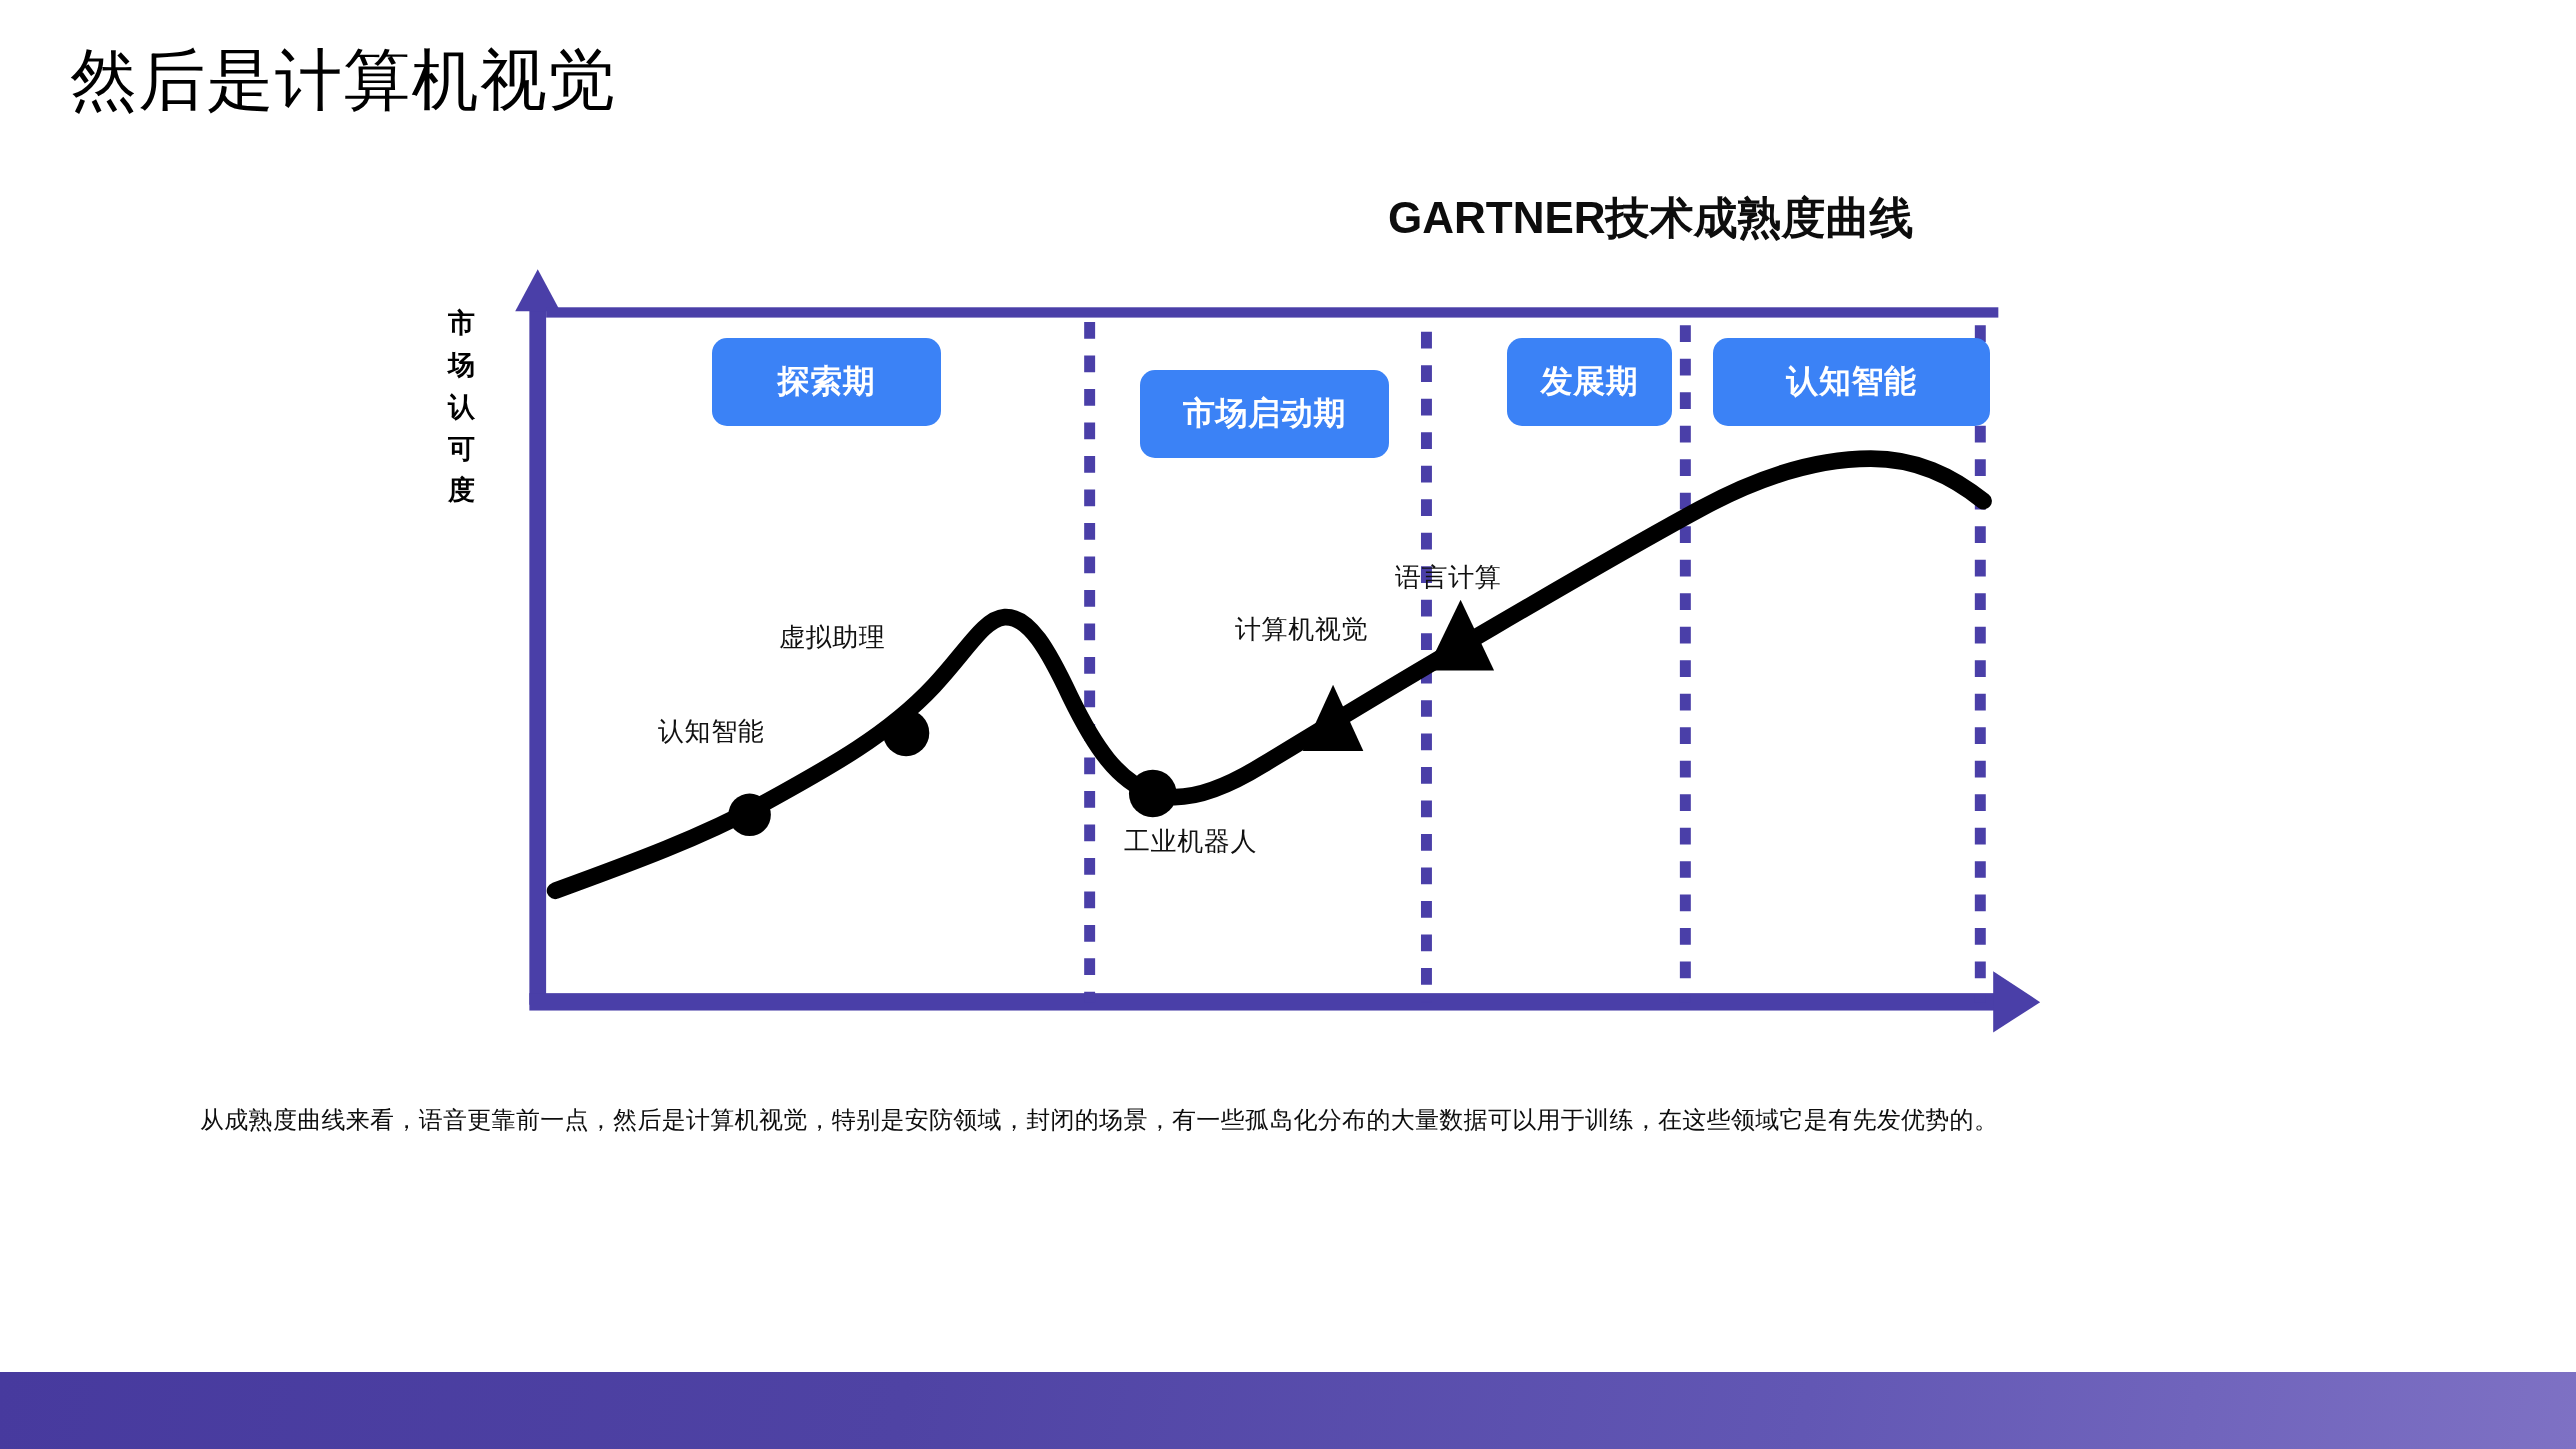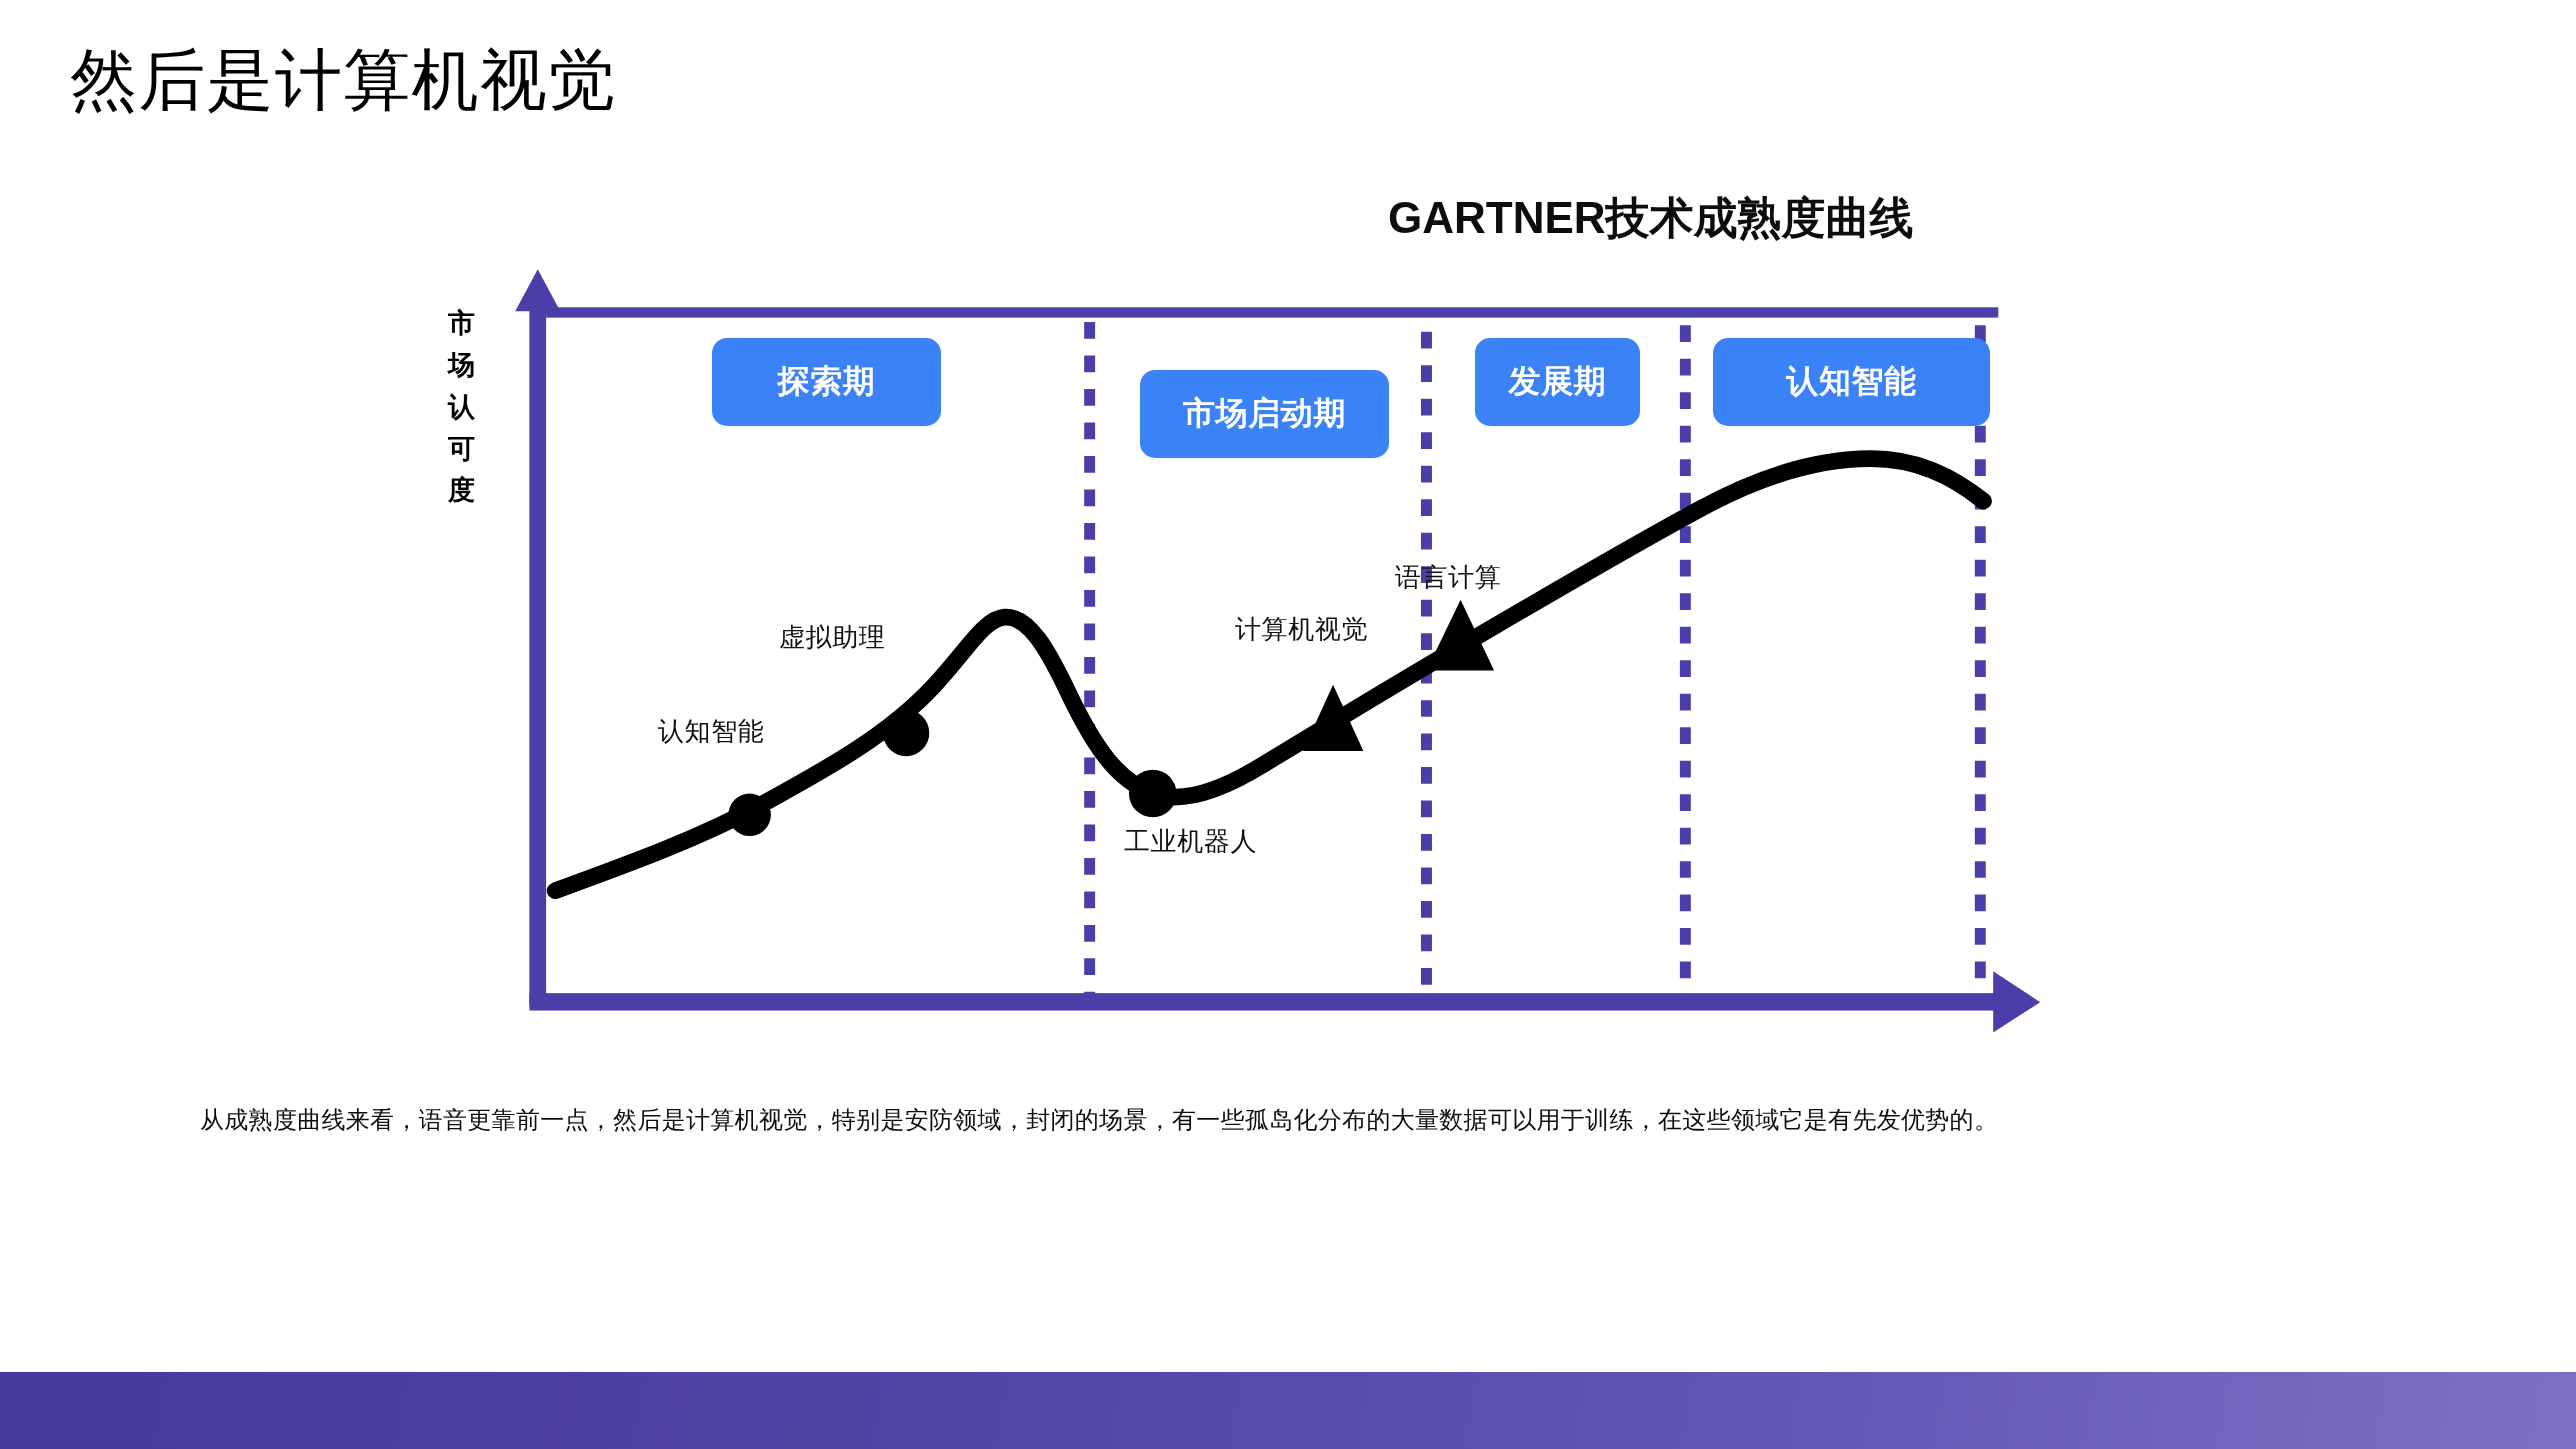--- a/index.html
+++ b/index.html
@@ -178,21 +178,21 @@
     <span>场</span>
     <span>认</span>
     <span>可</span>
     <span>度</span>
   </div>
 
   <div class="phase-badge" style="left:712px; top:338px; width:229px;">探索期</div>
 
   <div class="phase-badge" style="left:1140px; top:338px; width:249px;margin-top:32px;">市场启动期</div>
 
-  <div class="phase-badge" style="left:1475px; top:338px; width:165px;">发展期</div>
+  <div class="phase-badge" style="left:1507px; top:338px; width:165px;">发展期</div>
 
   <div class="phase-badge" style="left:1713px; top:338px; width:277px;">认知智能</div>
 
   <div class="point-label" style="left:658px; top:714px;font-family:Liberation Serif, serif;">认知智能</div>
 
   <div class="point-label" style="left:779px; top:620px;">虚拟助理</div>
 
   <div class="point-label" style="left:1124px; top:824px;">工业机器人</div>
 
   <div class="point-label" style="left:1235px; top:612px;text-align:right;">计算机视觉</div>

